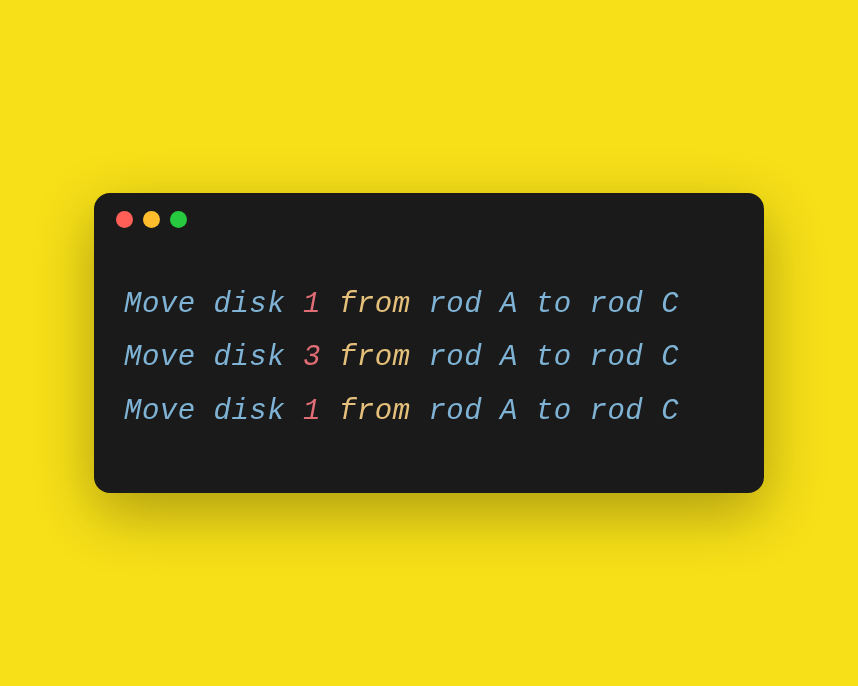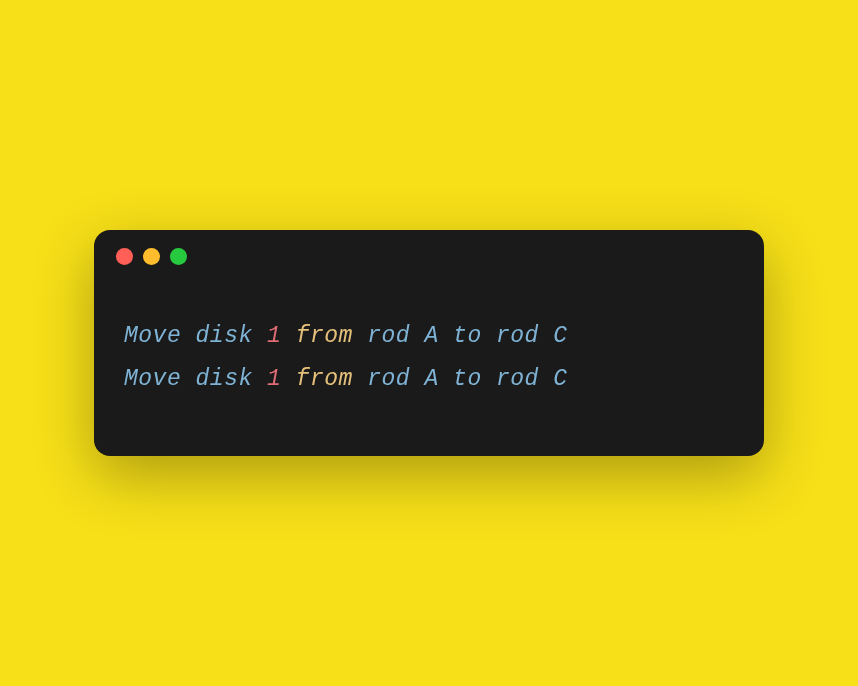--- a/index.html
+++ b/index.html
@@ -34,21 +34,21 @@
       height: 17px;
       border-radius: 50%;
     }
     .dot-red { background: #ff5f56; }
     .dot-yellow { background: #ffbd2e; }
     .dot-green { background: #27c93f; }
     .content {
       padding: 40px 30px 55px 30px;
     }
     .line {
-      font-size: 23px;
+      font-size: 29px;
       line-height: 1.85;
       font-style: italic;
       white-space: nowrap;
       letter-spacing: 0.5px;
     }
     .tok-move { color: #7fb3d5; }
     .tok-disk { color: #7fb3d5; }
     .tok-num { color: #e06c75; }
     .tok-from { color: #e5c07b; }
     .tok-rod { color: #7fb3d5; }
@@ -73,20 +73,31 @@
       <span class="tok-from">from</span>
       <span class="tok-rod">rod</span>
       <span class="tok-name">A</span>
       <span class="tok-to">to</span>
       <span class="tok-rod">rod</span>
       <span class="tok-name">C</span>
     </div>
 
 
 
+    <div class="line">
+      <span class="tok-move">Move</span>
+      <span class="tok-disk">disk</span>
+      <span class="tok-num">3</span>
+      <span class="tok-from">from</span>
+      <span class="tok-rod">rod</span>
+      <span class="tok-name">A</span>
+      <span class="tok-to">to</span>
+      <span class="tok-rod">rod</span>
+      <span class="tok-name">C</span>
+    </div>
 
 
 
     <div class="line">
       <span class="tok-move">Move</span>
       <span class="tok-disk">disk</span>
       <span class="tok-num">1</span>
       <span class="tok-from">from</span>
       <span class="tok-rod">rod</span>
       <span class="tok-name">A</span>

